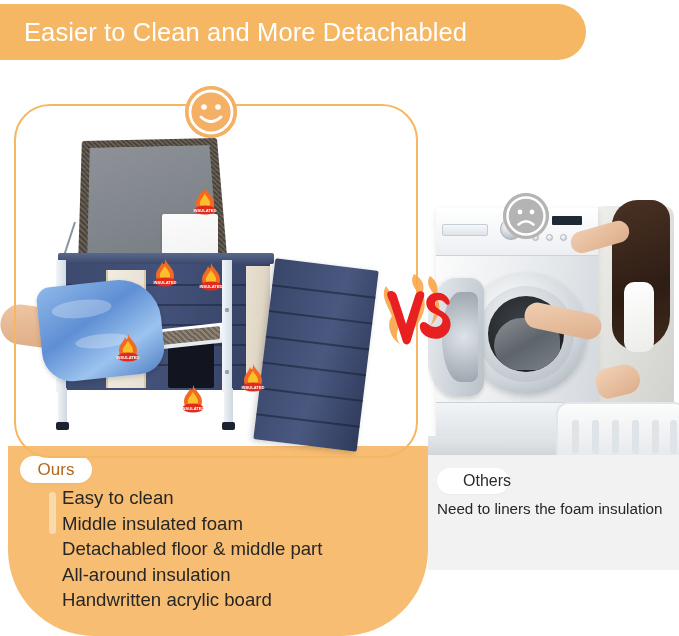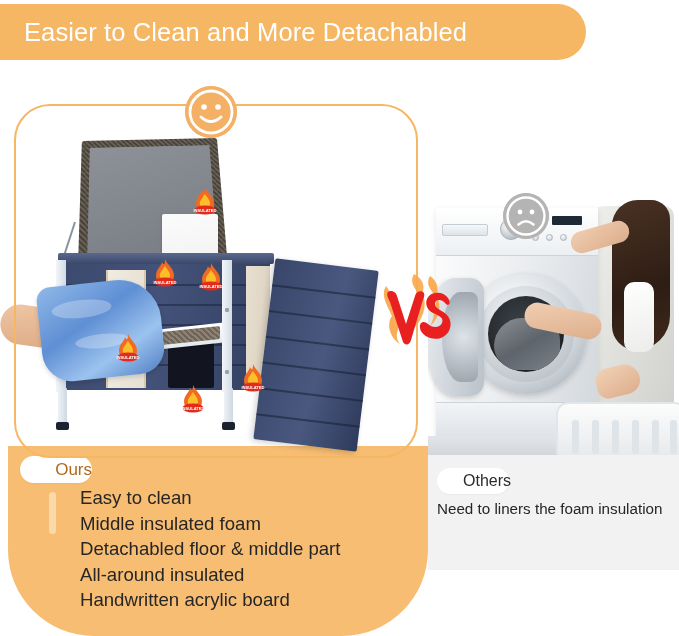--- a/index.html
+++ b/index.html
@@ -55,35 +55,35 @@
     background: rgba(255,255,255,0.42);
     border-radius: 4px;
   }
 
   .pill {
     position: absolute;
     background: #ffffff;
     border-radius: 16px;
     display: flex;
     align-items: center;
-    justify-content: flex-end;
+    justify-content: center;
     box-shadow: 0 1px 2px rgba(0,0,0,0.04);
   }
   .pill-ours {
     left: 20px; top: 456px;
     width: 72px; height: 27px;
   }
   .pill-ours-label {
     color: #b0691f;
     font-size: 17px;
   }
 
   .ours-list {
     position: absolute;
-    left: 80px; top: 485px;
+    left: 62px; top: 485px;
     width: 350px;
   }
   .ours-list-item {
     color: #262626;
     font-size: 18.6px;
     line-height: 25.5px;
     white-space: nowrap;
   }
 
   
@@ -580,21 +580,21 @@
   <div class="ours-panel"></div>
   <div class="ours-accent-line"></div>
 
   <div class="pill pill-ours">
     <span class="pill-ours-label">Ours</span>
   </div>
   <div class="ours-list">
     <div class="ours-list-item">Easy to clean</div>
     <div class="ours-list-item">Middle insulated foam</div>
     <div class="ours-list-item">Detachabled floor &amp; middle part</div>
-    <div class="ours-list-item">All-around insulated</div>
+    <div class="ours-list-item">All-around insulation</div>
     <div class="ours-list-item">Handwritten acrylic board</div>
   </div>
 
   <div class="product-stage">
 
     <div class="lid">
       <div class="lid-frame"></div>
       <div class="lid-inner"></div>
     </div>
     <div class="lid-strut"></div>

